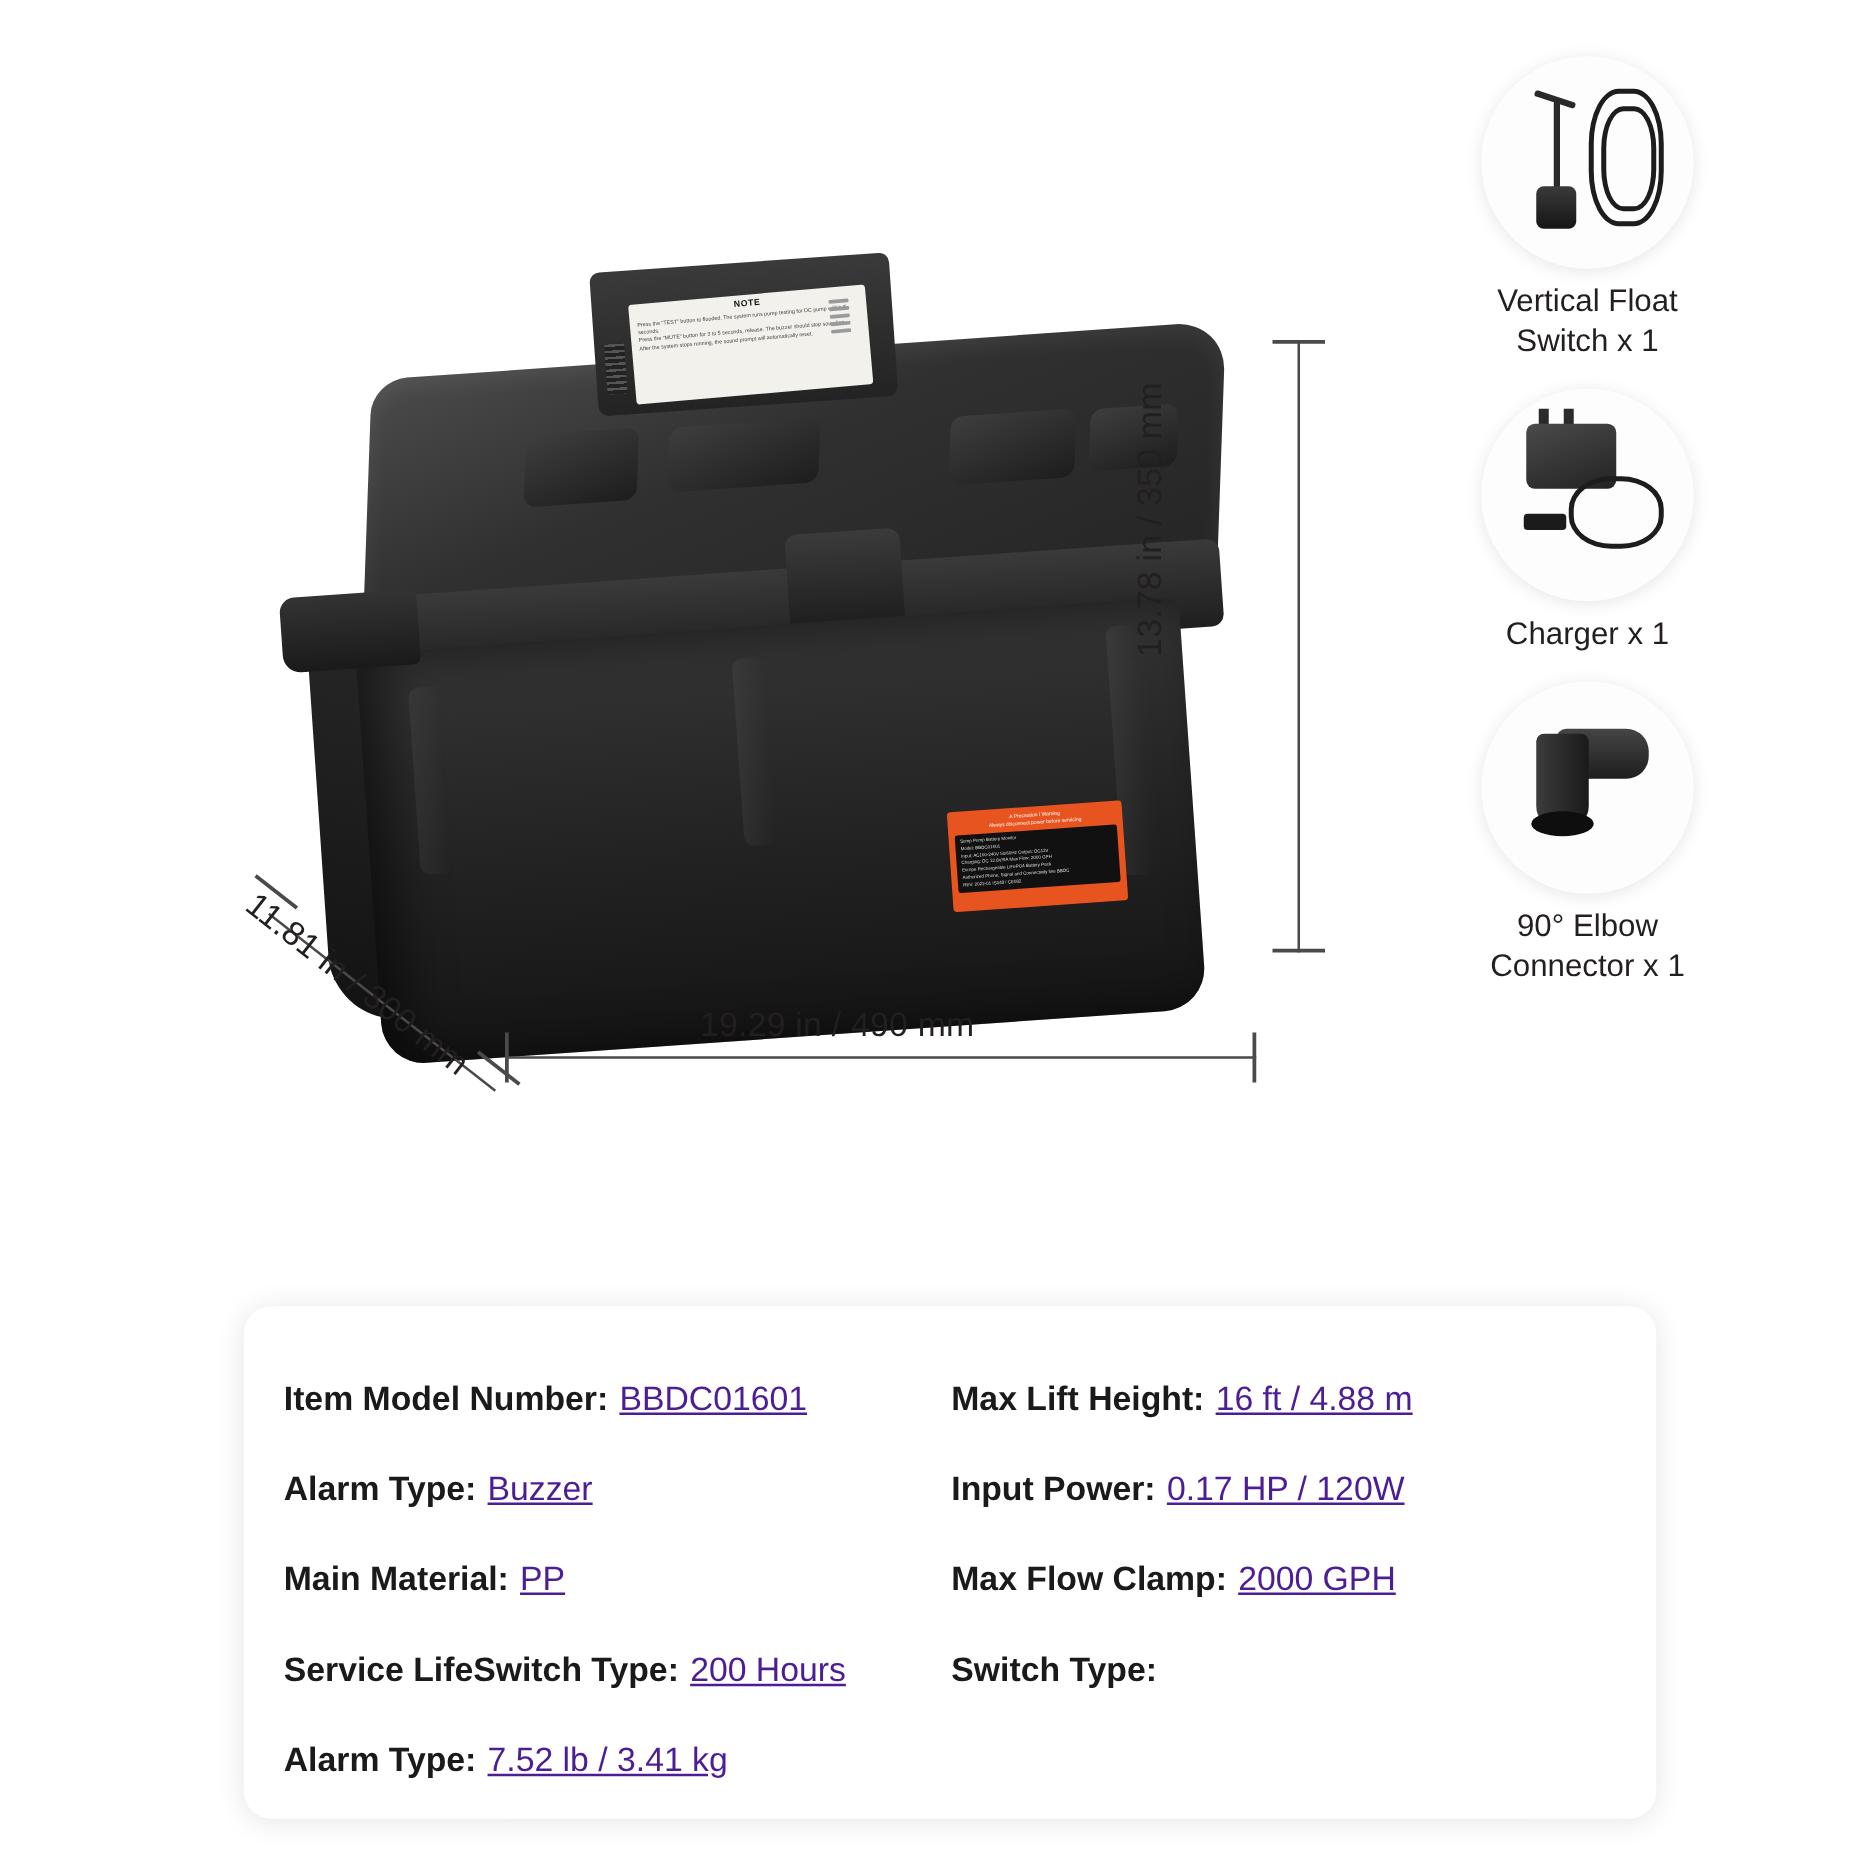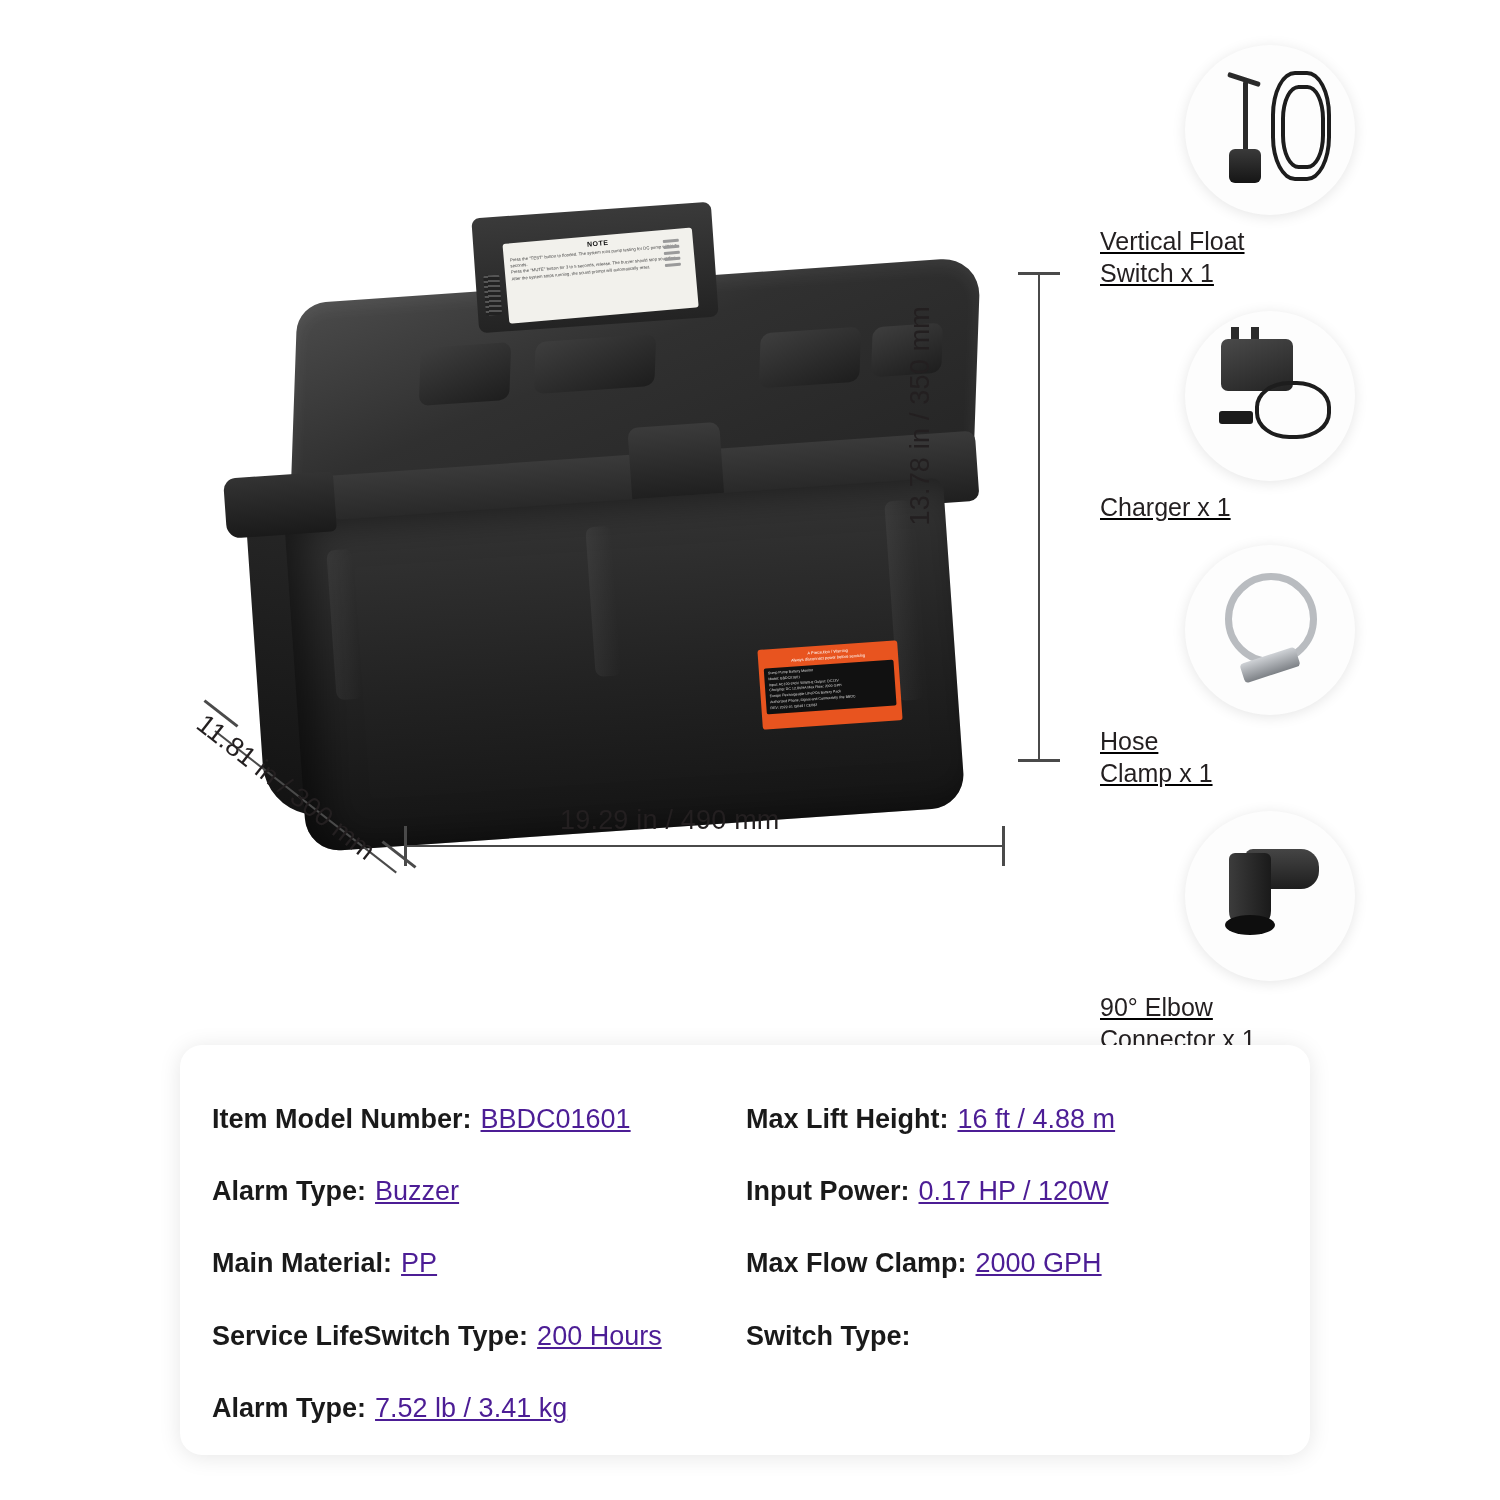--- a/index.html
+++ b/index.html
@@ -150,21 +150,21 @@
     white-space: nowrap;
   }
   .tick { position:absolute; background:#4a4a4a; }
 
   
   .accessories {
     position: absolute;
     right: 60px; top: 45px;
     width: 340px;
   }
-  .acc-item { margin-bottom: 22px; text-decoration: underline; }
+  .acc-item { text-align: center; margin-bottom: 22px; }
   .acc-circle {
     width: 170px; height: 170px;
     margin: 0 auto 10px auto;
     border-radius: 50%;
     background: #fdfdfd;
     box-shadow: 0 2px 14px rgba(0,0,0,0.10);
     position: relative;
     overflow: hidden;
   }
   .acc-label {
@@ -187,21 +187,21 @@
   .clamp-ring { position:absolute; left:40px; top:28px; width:92px; height:92px; border:7px solid #b9bcc0; border-radius:50%; }
   .clamp-screw { position:absolute; left:56px; top:110px; width:58px; height:20px; background:linear-gradient(180deg,#cfd2d6,#7d8186); border-radius:4px; transform:rotate(-18deg);}
 
   .elbow-v { position:absolute; left:44px; top:42px; width:42px; height:76px; background:linear-gradient(90deg,#3c3c3c,#1a1a1a); border-radius:6px 6px 18px 18px;}
   .elbow-h { position:absolute; left:60px; top:38px; width:74px; height:40px; background:linear-gradient(180deg,#454545,#1e1e1e); border-radius:8px 18px 18px 8px;}
   .elbow-mouth { position:absolute; left:40px; top:104px; width:50px; height:20px; background:#0e0e0e; border-radius:50%;}
 
   
   .spec-panel {
     position: absolute;
-    left: 180px; top: 1045px;
+    left: 195px; top: 1045px;
     width: 1130px; height: 410px;
     background: #ffffff;
     border-radius: 22px;
     box-shadow: 0 2px 22px rgba(0,0,0,0.10);
     padding: 38px 30px 10px 32px;
   }
   .spec-grid {
     display: grid;
     grid-template-columns: 1fr 1fr;
     grid-auto-rows: 1fr;
@@ -309,28 +309,20 @@
       <div class="acc-circle">
         <div class="charger-prong"></div>
         <div class="charger-prong2"></div>
         <div class="charger-brick"></div>
         <div class="cable" style="left:70px; top:70px; width:76px; height:58px; border-radius:45%;"></div>
         <div class="charger-plug"></div>
       </div>
       <div class="acc-label" style="white-space:pre-line;">Charger x 1</div>
     </div>
 
-    <div class="acc-item">
-      <div class="acc-circle">
-        <div class="clamp-ring"></div>
-        <div class="clamp-screw"></div>
-      </div>
-      <div class="acc-label" style="white-space:pre-line;">Hose
-Clamp x 1</div>
-    </div>
 
     <div class="acc-item">
       <div class="acc-circle">
         <div class="elbow-h"></div>
         <div class="elbow-v"></div>
         <div class="elbow-mouth"></div>
       </div>
       <div class="acc-label" style="white-space:pre-line;">90° Elbow
 Connector x 1</div>
     </div>

